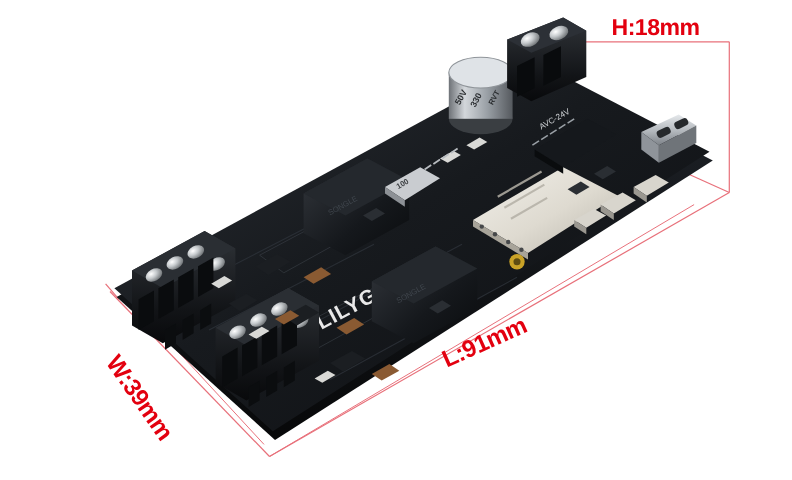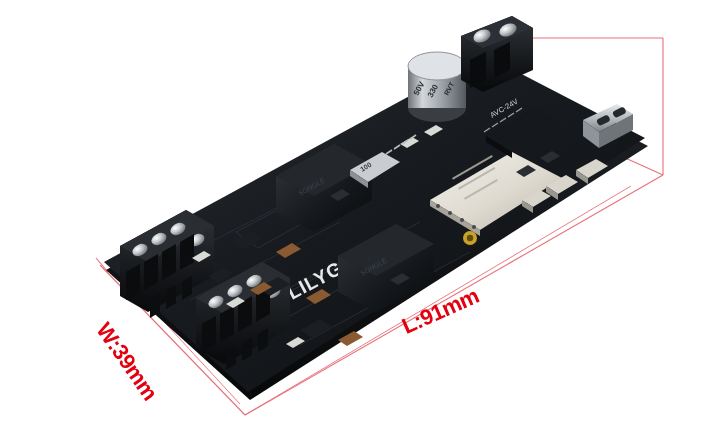--- a/index.html
+++ b/index.html
@@ -274,16 +274,17 @@
     <g fill="#0b0d0f">
       <polygon points="150,300 160,294 160,312 150,318"></polygon>
       <polygon points="166,291 176,285 176,303 166,309"></polygon>
       <polygon points="182,282 192,276 192,294 182,300"></polygon>
       <polygon points="226,352 236,346 236,364 226,370"></polygon>
       <polygon points="242,343 252,337 252,355 242,361"></polygon>
       <polygon points="258,334 268,328 268,346 258,352"></polygon>
     </g>
   </svg>
 
+  <div class="dim-label" id="lbl-h">H:18mm</div>
   <div class="dim-label" id="lbl-l">L:91mm</div>
   <div class="dim-label" id="lbl-w">W:39mm</div>
 
 </div>
 
 </body></html>

